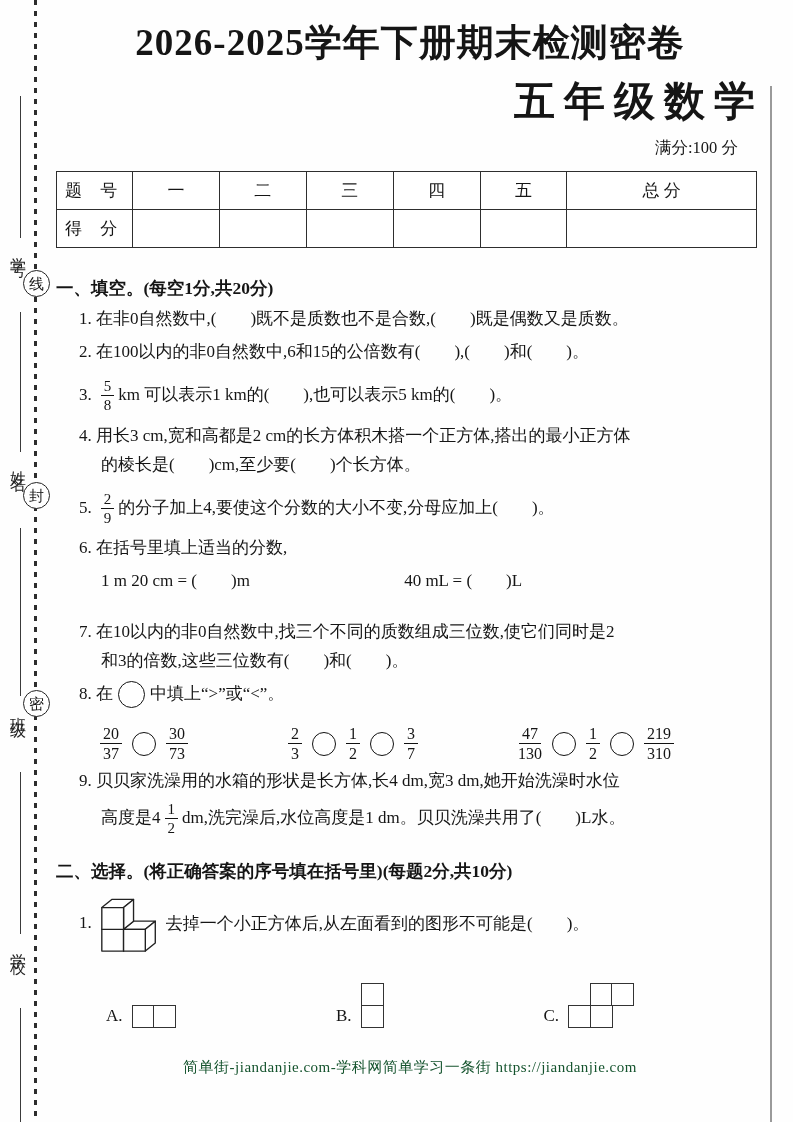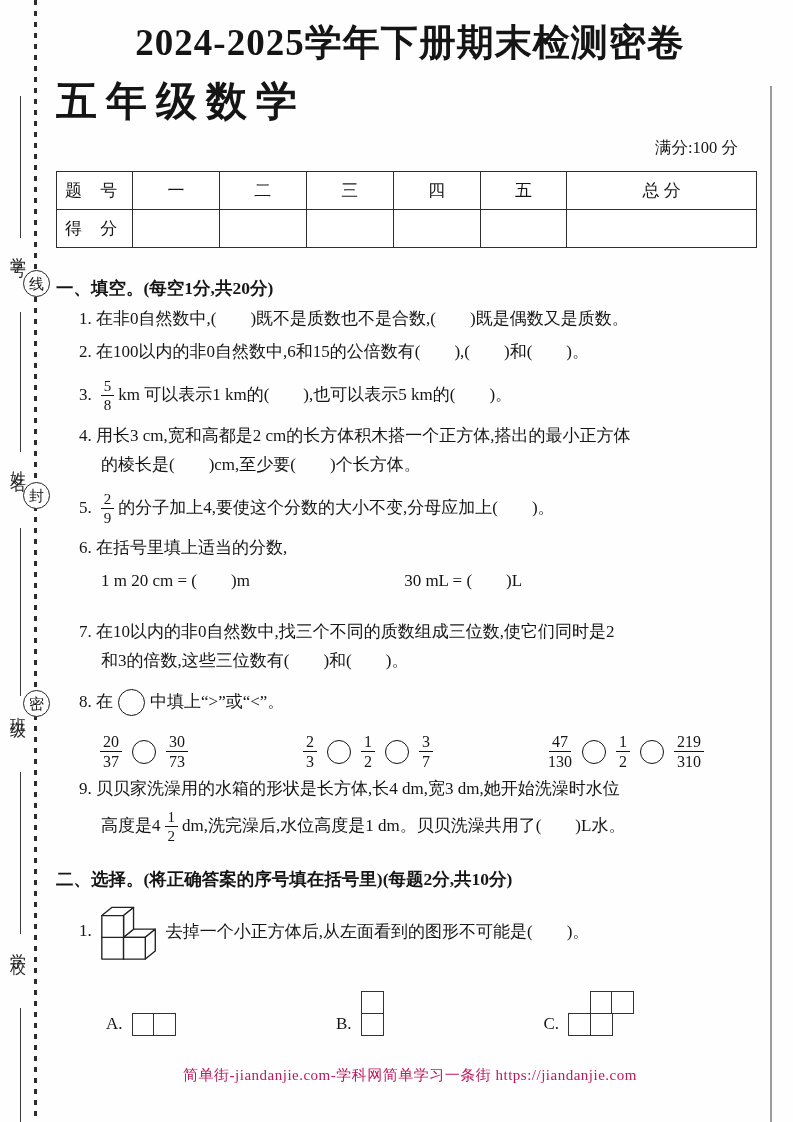--- a/index.html
+++ b/index.html
@@ -23,21 +23,21 @@
   .seal-circle {
     position:absolute; left:23px; width:27px; height:27px; border:1.5px solid #222;
     border-radius:50%; background:#fff; text-align:center; line-height:26px;
     font-size:15px; z-index:2;
   }
   .right-line { position:absolute; left:770px; top:86px; width:1.5px; height:1036px; background:#9a9a9a; }
 
   
   .main { position:absolute; left:56px; top:18px; width:708px; }
   .t1 { font-size:37px; font-weight:bold; text-align:center; letter-spacing:1px; }
-  .t2 { font-size:41px; font-weight:bold; text-align:left; letter-spacing:9px; margin-top:6px; }
+  .t2 { font-size:41px; font-weight:bold; text-align:right; letter-spacing:9px; margin-top:6px; }
   .marks { text-align:right; font-size:16.5px; margin-top:8px; padding-right:26px; }
 
   table.score { width:99%; border-collapse:collapse; margin-top:12px; }
   table.score td {
     border:1.7px solid #2e2e2e; height:38px; text-align:center;
     font-size:17px; background:#fff;
   }
   table.score td.hd { width:76px; letter-spacing:7px; }
 
   .sec-title { font-weight:bold; font-size:17.5px; margin-top:28px; }
@@ -48,21 +48,21 @@
 
   .frac { display:inline-flex; flex-direction:column; align-items:center; line-height:1.08;
           font-size:15px; margin:0 4px; }
   .frac .fn { padding:0 3px 1px; border-bottom:1.4px solid #111; }
   .frac .fd { padding-top:1px; }
 
   .cmp { display:inline-block; width:24px; height:24px; border:1.4px solid #111;
          border-radius:50%; margin:0 6px; flex:0 0 auto; background:#fff; }
   .cmp.big { width:27px; height:27px; margin:0 5px; }
 
-  .q8row { display:flex; align-items:center; padding-left:40px; margin-top:14px;gap:15px; }
+  .q8row { display:flex; align-items:center; padding-left:40px; margin-top:14px; }
   .fgroup { display:flex; align-items:center; }
   .fgroup + .fgroup { margin-left:92px; }
   .q8row .frac { font-size:16px; }
 
   .s2q1 { display:flex; align-items:center; padding-left:23px; margin-top:10px; }
   .s2q1 .qn { margin-right:8px; font-size:17px; }
   .cubes { margin-right:8px; flex:0 0 auto; }
   .cubes polygon, .cubes rect { fill:#fff; stroke:#222; stroke-width:1.5; stroke-linejoin:round; }
   .s2q1 .qt { font-size:17px; }
 
@@ -73,21 +73,21 @@
   .cell { width:23px; height:23px; border:1.6px solid #333; background:#fff; display:block; }
   .shape-a { display:flex; }
   .shape-a .cell + .cell { margin-left:-1.6px; }
   .shape-b { display:flex; flex-direction:column; }
   .shape-b .cell + .cell { margin-top:-1.6px; }
   .shape-c .r { display:flex; }
   .shape-c .r .cell + .cell { margin-left:-1.6px; }
   .shape-c .r1 { margin-left:21.4px; }
   .shape-c .r2 { margin-top:-1.6px; }
 
-  .wm { text-align:center; color:#be185d; font-size:15px; margin-top:30px; letter-spacing:0.5px; }
+  .wm { text-align:center; color:#14532d; font-size:15px; margin-top:30px; letter-spacing:0.5px; }
 </style>
 </head>
 <body>
 
 <div class="page">
 
   <div class="seal-dotted"></div>
   <div class="wline" style="top:96px;height:142px;"></div>
   <div class="v-label" style="top:244px;">学号</div>
   <div class="wline" style="top:312px;height:140px;"></div>
@@ -96,21 +96,21 @@
   <div class="v-label" style="top:704px;">班级</div>
   <div class="wline" style="top:772px;height:162px;"></div>
   <div class="v-label" style="top:940px;">学校</div>
   <div class="wline" style="top:1008px;height:114px;"></div>
   <div class="seal-circle" style="top:270px;">线</div>
   <div class="seal-circle" style="top:482px;">封</div>
   <div class="seal-circle" style="top:690px;">密</div>
   <div class="right-line"></div>
 
   <div class="main">
-    <div class="t1">2024-2025学年下册期末检测密卷</div>
+    <div class="t1">2026-2025学年下册期末检测密卷</div>
     <div class="t2">五年级数学</div>
     <div class="marks">满分:100 分</div>
 
     <table class="score">
       <tbody>
           <tr>
         <td class="hd">题 号</td>
         <td>一</td>
         <td>二</td>
         <td>三</td>
@@ -152,27 +152,27 @@
       <span class="frac">
           <span class="fn">2</span>
           <span class="fd">9</span>
         </span>
       <span>的分子加上4,要使这个分数的大小不变,分母应加上(　　)。</span>
     </div>
 
     <div class="q">6. 在括号里填上适当的分数,</div>
     <div class="q cont">
       <span>1 m 20 cm = (　　)m</span>
-      <span style="margin-left:150px;">30 mL = (　　)L</span>
+      <span style="margin-left:150px;">40 mL = (　　)L</span>
     </div>
 
     <div class="q" style="margin-top:24px;">7. 在10以内的非0自然数中,找三个不同的质数组成三位数,使它们同时是2</div>
     <div class="q cont" style="margin-top:2px;">和3的倍数,这些三位数有(　　)和(　　)。</div>
 
-    <div class="q qf" style="min-height:32px;margin-top:12px;">
+    <div class="q qf" style="min-height:32px;margin-top:4px;">
       <span>8. 在</span>
       <span class="cmp big"></span>
       <span>中填上“&gt;”或“&lt;”。</span>
     </div>
 
     <div class="q8row">
       <div class="fgroup">
         <span class="frac">
             <span class="fn">20</span>
             <span class="fd">37</span>

